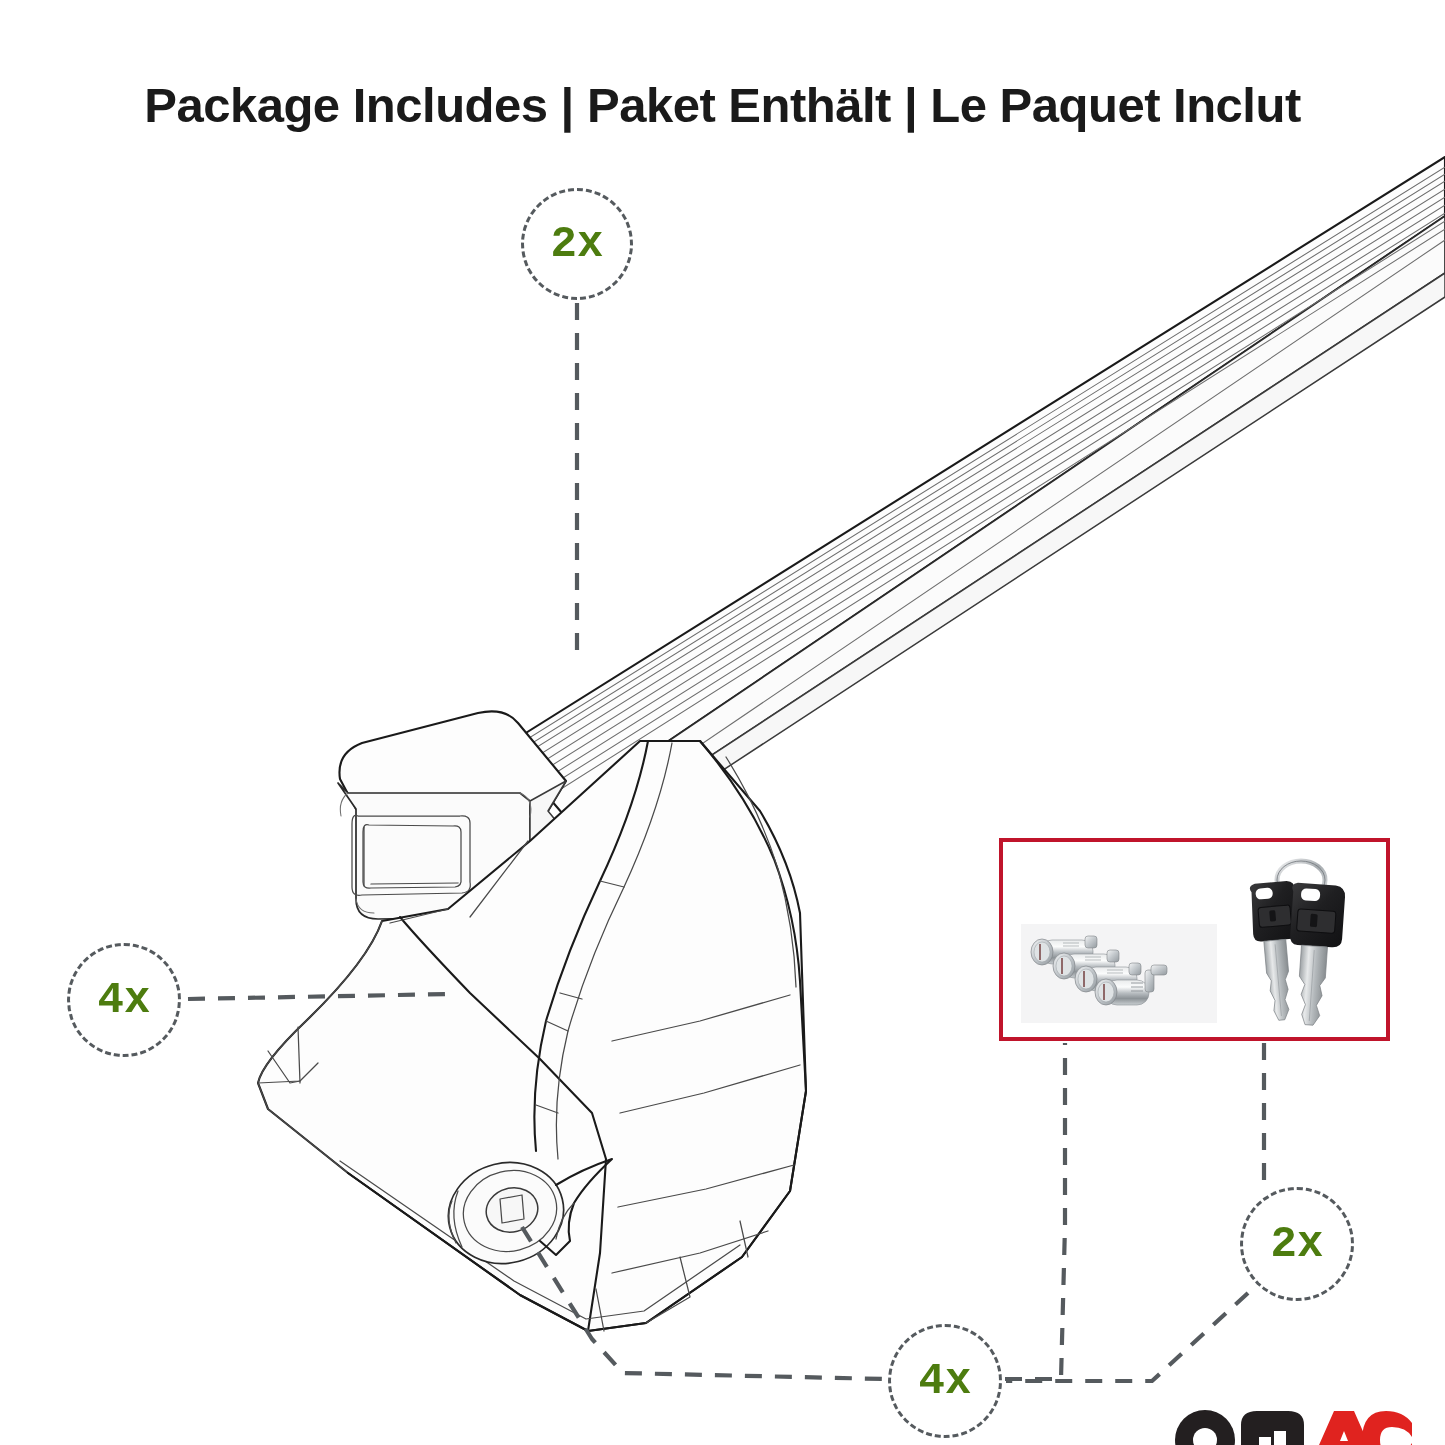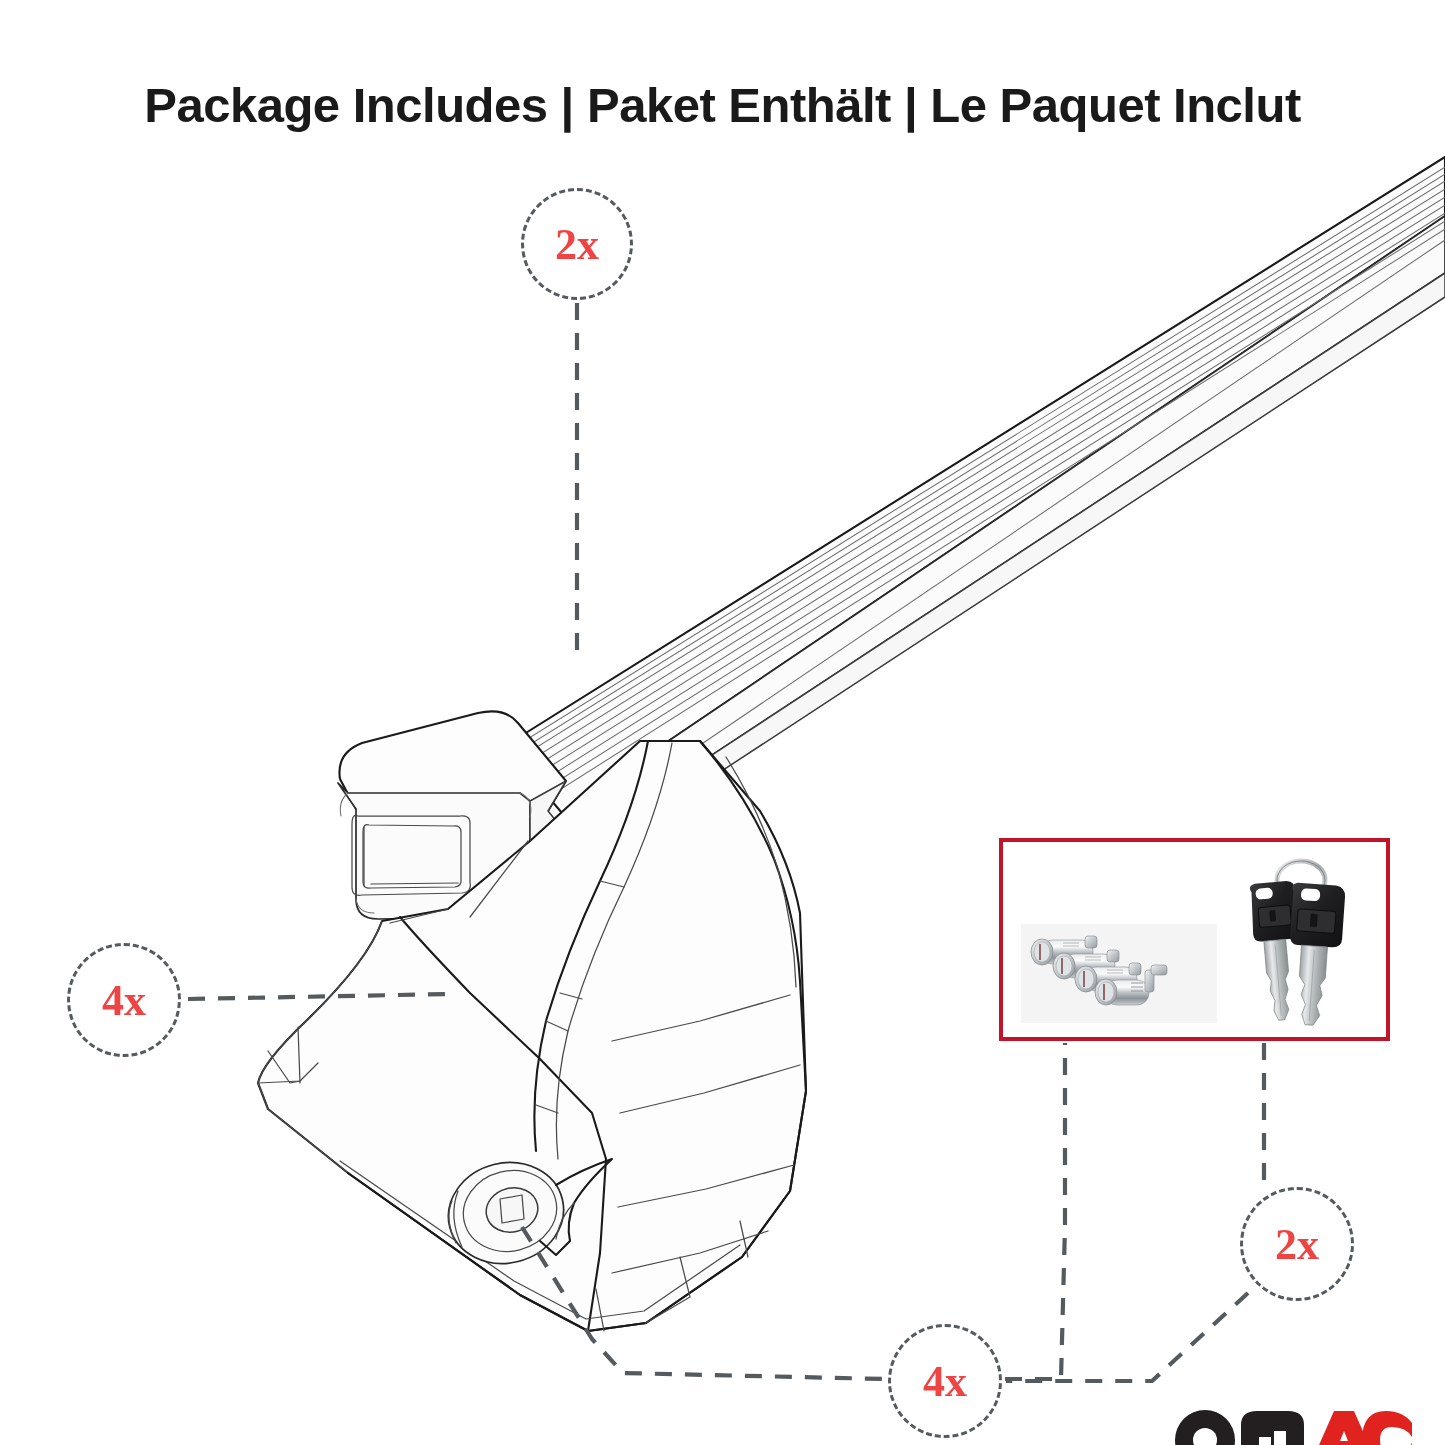--- a/index.html
+++ b/index.html
@@ -42,23 +42,23 @@
     height: 1445px;
   }
   .badge {
     position: absolute;
     border: 3px dashed #555a5e;
     border-radius: 50%;
     background: #ffffff;
     display: flex;
     align-items: center;
     justify-content: center;
-    font-family: Liberation Serif, serif;
+    font-family: Liberation Mono, monospace;
     font-weight: bold;
-    color: #ef4444;
+    color: #4d7c0f;
     box-sizing: border-box;
     z-index: 40;
   }
   #badge-bar {
     left: 521px;  top: 147px;  width: 112px; height: 112px; font-size: 44px;
   }
   #badge-foot {
     left: 67px;   top: 902px;  width: 114px; height: 114px; font-size: 44px;
   }
   #badge-locks {

